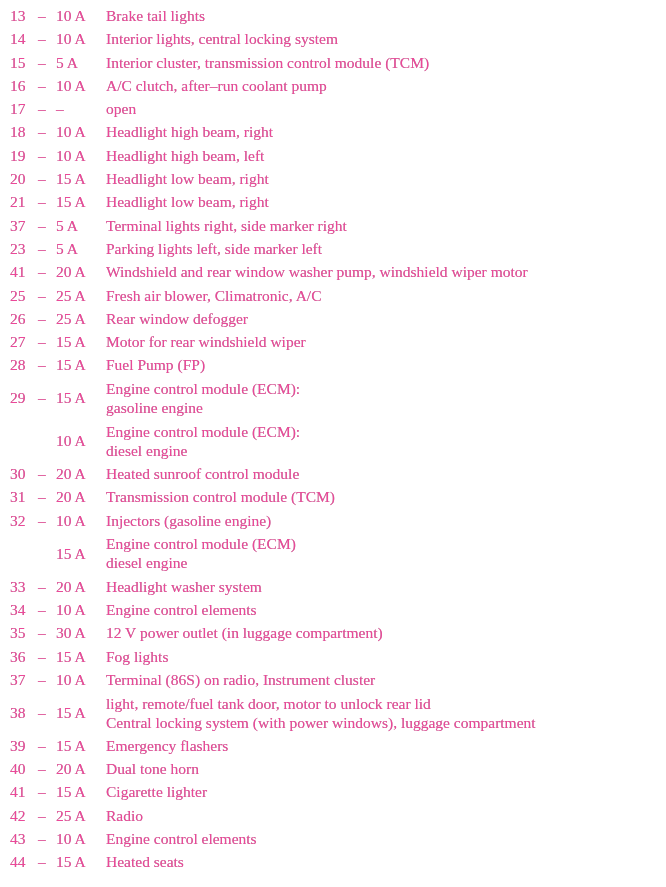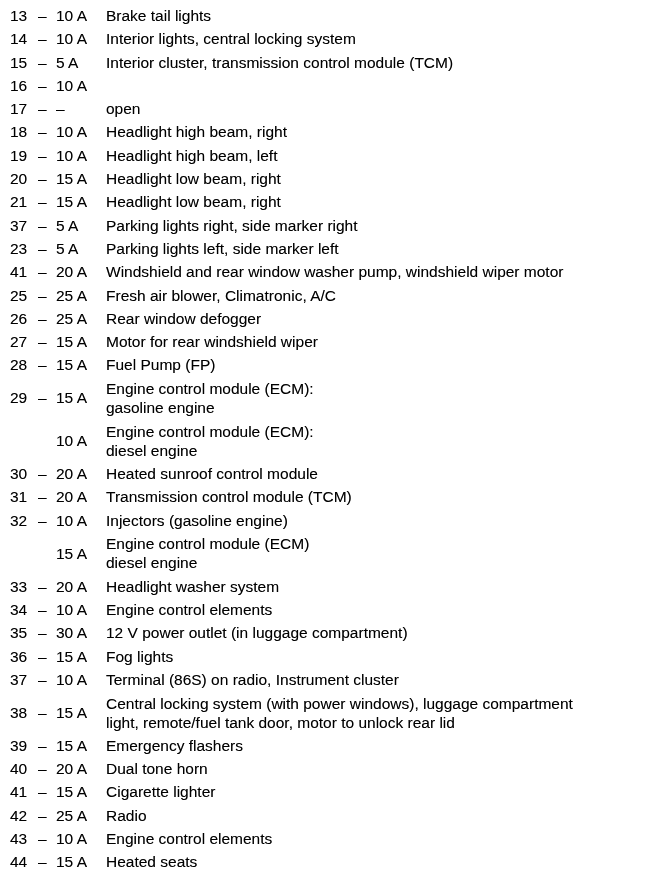--- a/index.html
+++ b/index.html
@@ -8,23 +8,23 @@
     background: #ffffff;
   }
   .page {
     position: relative;
     width: 644px;
     height: 887px;
     background: #ffffff;
     box-sizing: border-box;
     padding-top: 4px;
     overflow: hidden;
-    font-family: Liberation Sans, sans-serif;
+    font-family: Liberation Serif, serif;
     font-size: 15.5px;
-    color: #000000;
+    color: #ec4899;
     text-shadow: 0 0 0.4px rgba(59,59,59,0.45); 
   }
   .fuse-list { width: 100%; }
   .row {
     display: grid;
     grid-template-columns: 28px 18px 50px auto;
     padding-left: 10px;
     align-items: center;
     box-sizing: border-box;
   }
@@ -66,20 +66,23 @@
     <span class="col-amp">5 A</span>
     <span class="col-desc">
           <div class="desc-line">Interior cluster, transmission control module (TCM)</div>
         </span>
   </div>
 
   <div class="row single">
     <span class="col-num">16</span>
     <span class="col-dash">–</span>
     <span class="col-amp">10 A</span>
+    <span class="col-desc">
+          <div class="desc-line">A/C clutch, after–run coolant pump</div>
+        </span>
   </div>
 
   <div class="row single">
     <span class="col-num">17</span>
     <span class="col-dash">–</span>
     <span class="col-amp">–</span>
     <span class="col-desc">
           <div class="desc-line">open</div>
         </span>
   </div>
@@ -118,21 +121,21 @@
     <span class="col-desc">
           <div class="desc-line">Headlight low beam, right</div>
         </span>
   </div>
 
   <div class="row single">
     <span class="col-num">37</span>
     <span class="col-dash">–</span>
     <span class="col-amp">5 A</span>
     <span class="col-desc">
-          <div class="desc-line">Parking lights right, side marker right</div>
+          <div class="desc-line">Terminal lights right, side marker right</div>
         </span>
   </div>
 
   <div class="row single">
     <span class="col-num">23</span>
     <span class="col-dash">–</span>
     <span class="col-amp">5 A</span>
     <span class="col-desc">
           <div class="desc-line">Parking lights left, side marker left</div>
         </span>
@@ -283,22 +286,22 @@
     <span class="col-desc">
           <div class="desc-line">Terminal (86S) on radio, Instrument cluster</div>
         </span>
   </div>
 
   <div class="row double">
     <span class="col-num">38</span>
     <span class="col-dash">–</span>
     <span class="col-amp">15 A</span>
     <span class="col-desc">
+          <div class="desc-line">light, remote/fuel tank door, motor to unlock rear lid</div>
           <div class="desc-line">Central locking system (with power windows), luggage compartment</div>
-          <div class="desc-line">light, remote/fuel tank door, motor to unlock rear lid</div>
         </span>
   </div>
 
   <div class="row single">
     <span class="col-num">39</span>
     <span class="col-dash">–</span>
     <span class="col-amp">15 A</span>
     <span class="col-desc">
           <div class="desc-line">Emergency flashers</div>
         </span>

